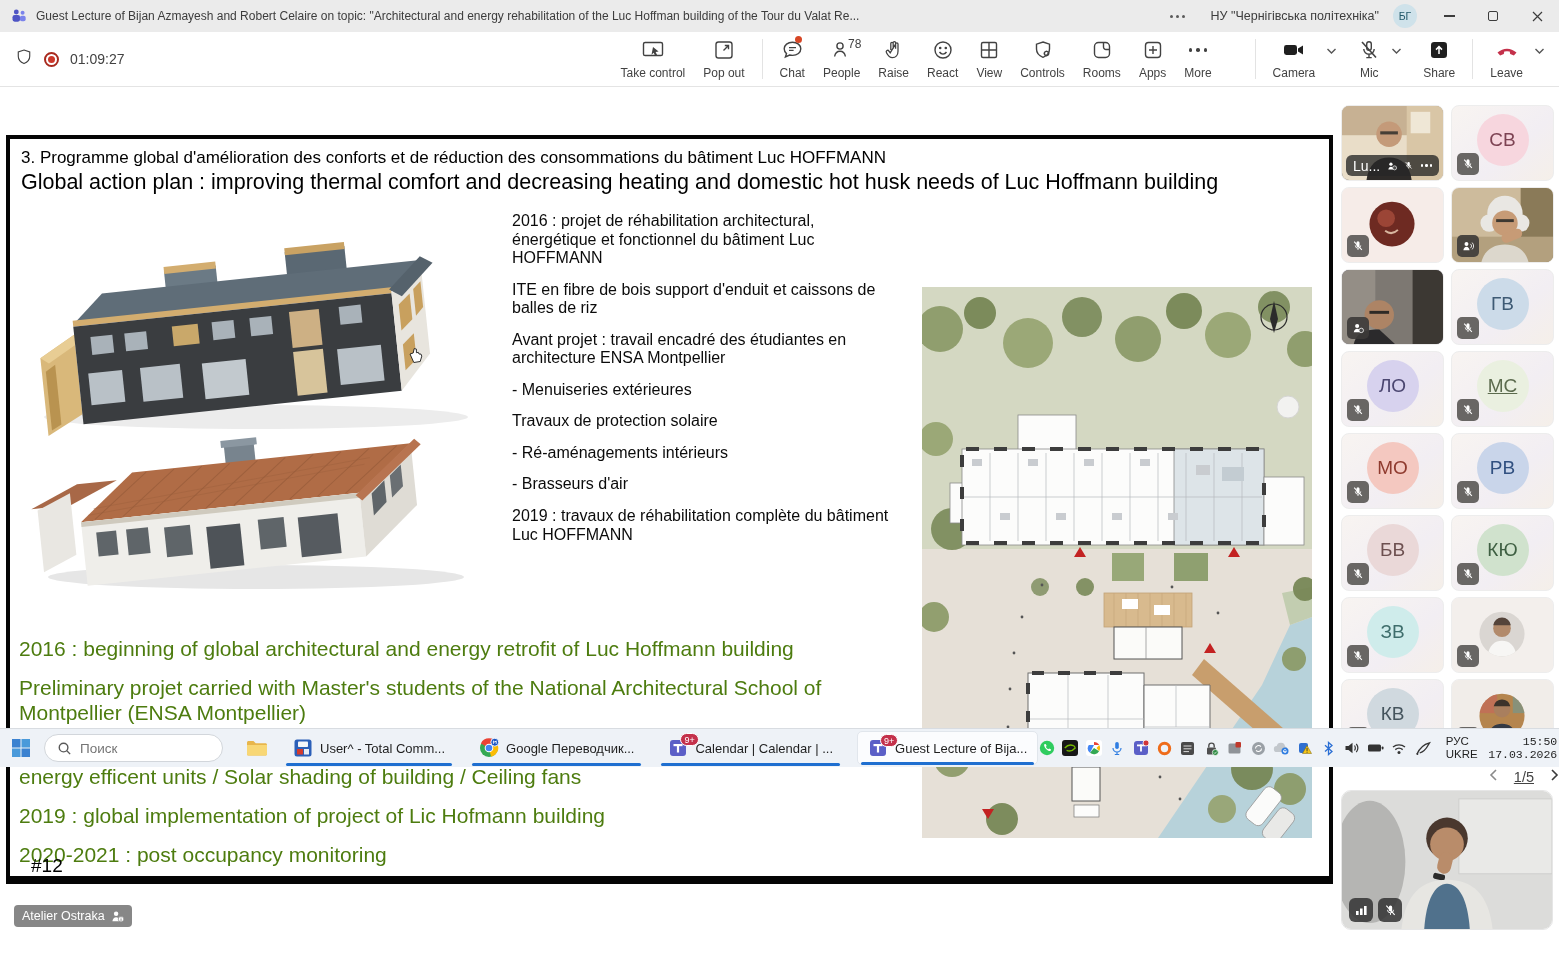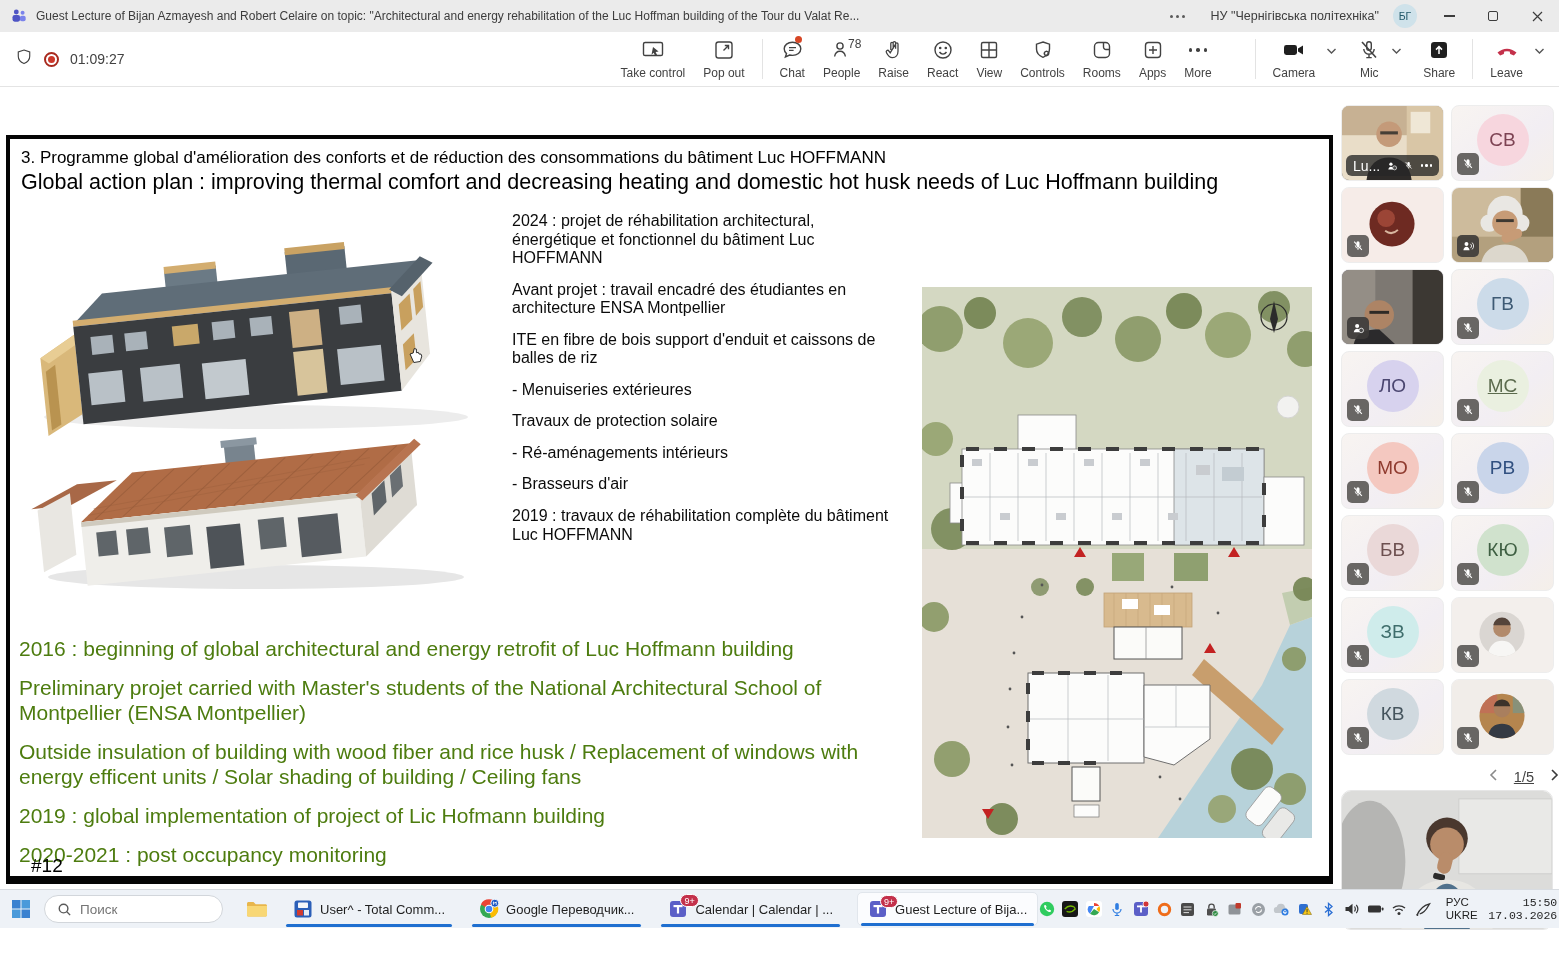--- a/index.html
+++ b/index.html
@@ -1,17 +1,17 @@
 <!DOCTYPE html>
 <html><head>
 <meta charset="utf-8">
 <style>
   * { margin:0; padding:0; box-sizing:border-box; }
   html,body { width:1559px; height:974px; background:#fff; font-family:"Liberation Sans",sans-serif; overflow:hidden; }
-  .screen { position:relative; width:1559px; height:928px; background:#fff; }
+  .screen { position:relative; width:1559px; height:767px; background:#fff; }
 
   
   .titlebar { position:absolute; top:0; left:0; right:0; height:32px; background:#ebebeb; display:flex; align-items:center; color:#3c3c3c; font-size:12px; }
   .titlebar .appicon { margin:0 8px 0 10px; display:flex; }
   .titlebar .wtitle { white-space:nowrap; overflow:hidden; text-overflow:ellipsis; max-width:1040px; }
   .tb-right { margin-left:auto; display:flex; align-items:center; }
   .overflow-dots { display:flex; gap:3px; margin-right:26px; }
   .overflow-dots i { width:3px; height:3px; border-radius:50%; background:#5a5a5a; }
   .tenant { font-size:12.5px; color:#3c3c3c; margin-right:14px; white-space:nowrap; }
   .tenant-badge { width:24px; height:24px; border-radius:50%; background:#cfe2ea; color:#23596a; font-size:10.5px; display:flex; align-items:center; justify-content:center; margin-right:10px; }
@@ -364,23 +364,23 @@
           <polygon points="332,302 396,252 402,258 338,308" fill="#b87450"></polygon>
           <polygon points="348,302 362,290 362,312 348,324" fill="#5f6569"></polygon>
           <polygon points="368,286 380,276 380,298 368,308" fill="#6a6f73"></polygon>
         </g>
         <g transform="translate(386,144)">
           <path d="M0 7l3.2-1 1-4.4 2.2.5v3.6l2-.3.6 1.6 2 .1.8 2-1.6 5.4-6.4 1z" fill="#fff" stroke="#1a1a1a" stroke-width="0.9"></path>
         </g>
       </svg>
 
       <div class="frtext">
-        <p>2024 : projet de réhabilitation architectural, énergétique et fonctionnel du bâtiment Luc HOFFMANN</p>
+        <p>2016 : projet de réhabilitation architectural, énergétique et fonctionnel du bâtiment Luc HOFFMANN</p>
+        <p>ITE en fibre de bois support d'enduit et caissons de balles de riz</p>
         <p>Avant projet : travail encadré des étudiantes en architecture ENSA Montpellier</p>
-        <p>ITE en fibre de bois support d'enduit et caissons de balles de riz</p>
         <p>- Menuiseries extérieures</p>
         <p>Travaux de protection solaire</p>
         <p>- Ré-aménagements intérieurs</p>
         <p>- Brasseurs d'air</p>
         <p>2019 : travaux  de réhabilitation complète du bâtiment Luc HOFFMANN</p>
       </div>
 
       <svg class="plan" viewBox="0 0 390 551">
         <rect width="390" height="551" fill="#d4d8c2"></rect>
         <polygon points="0,262 390,262 390,551 0,551" fill="#e6e0d7"></polygon>

